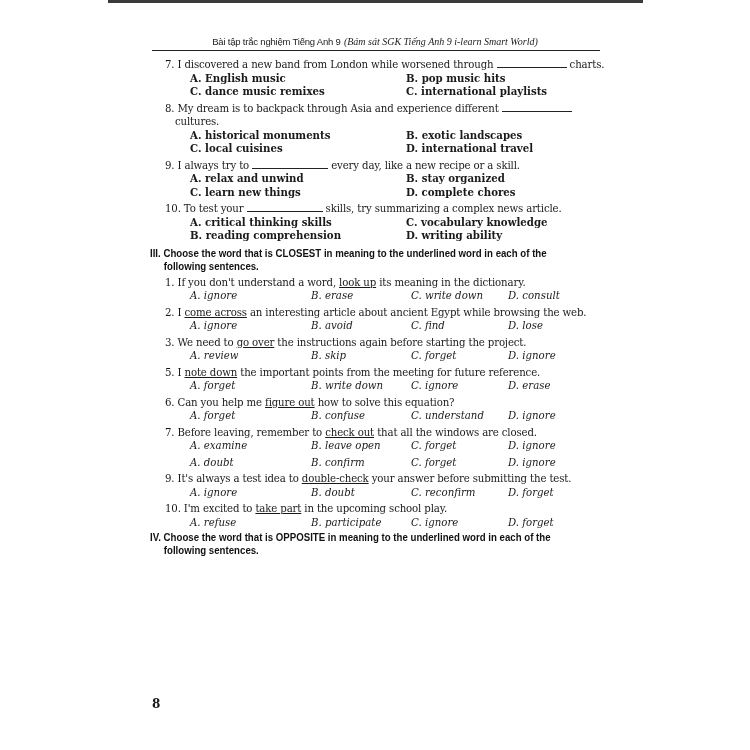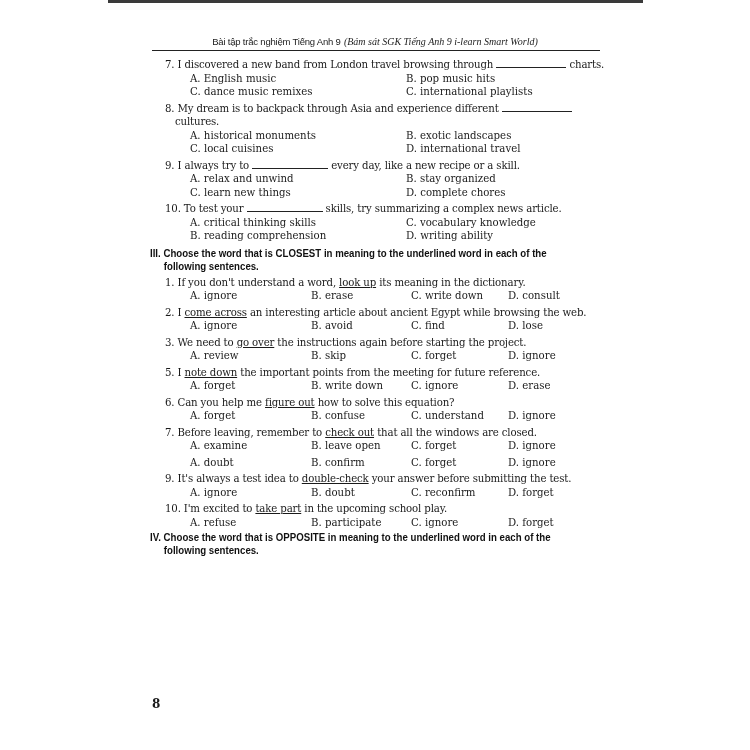--- a/index.html
+++ b/index.html
@@ -12,22 +12,22 @@
     position: absolute; left: 150px; top: 36px; width: 450px; text-align: center;
     font-size: 10px; color: #222;
   }
   .running-head .plain { font-family: "Liberation Sans", sans-serif; font-size: 9.5px; letter-spacing: -0.2px; }
   .running-head .ital { font-family: "Liberation Serif", serif; font-style: italic; font-size: 10px; }
   .head-rule { position: absolute; left: 152px; top: 50px; width: 448px; height: 1px; background: #222; }
 
   .content { position: absolute; left: 150px; top: 55px; width: 460px; font-size: 10.2px; line-height: 13.5px; }
   .q { margin-top: 3px; }
   .stem { padding-left: 25px; text-indent: -10px; letter-spacing: -0.15px; }
-  .opts2 { display: grid; grid-template-columns: 216px 200px; padding-left: 40px; }
-  .opts4 { display: grid; grid-template-columns: 121px 100px 97px 100px; padding-left: 40px; }
+  .opts2 { display: grid; grid-template-columns: 216px 200px; padding-left: 40px; font-weight: bold; }
+  .opts4 { display: grid; grid-template-columns: 121px 100px 97px 100px; padding-left: 40px; font-style: italic; }
   .opt { white-space: nowrap; }
   .u { text-decoration: underline; }
   .blank { display: inline-block; border-bottom: 1px solid #222; height: 8px; vertical-align: baseline; }
   .section {
     font-family: "Liberation Sans", sans-serif; font-weight: bold; font-size: 10.5px;
     line-height: 13px; margin-top: 2px; transform: scaleX(0.92); transform-origin: left;
     width: 500px; color: #111;
   }
   .section .cont { padding-left: 15px; }
   .page-num { position: absolute; left: 152px; top: 697px; font-size: 12px; font-weight: bold; font-family: "DejaVu Serif", serif; }
@@ -39,21 +39,21 @@
 
 <div class="running-head">
   <span class="plain">Bài tập trắc nghiệm Tiếng Anh 9</span>
   <span class="ital">(Bám sát SGK Tiếng Anh 9 i-learn Smart World)</span>
 </div>
 <div class="head-rule"></div>
 
 <div class="content">
   <div id="part2">
       <div class="q">
-        <div class="stem"><span>7. </span><span>I discovered a new band from London travel browsing through </span><span class="blank" style="width: 70px;"></span><span> charts.</span></div>
+        <div class="stem"><span>7. </span><span>I discovered a new band from London while worsened through </span><span class="blank" style="width: 70px;"></span><span> charts.</span></div>
         <div class="opts2">
           <div class="opt">A. English music</div>
           <div class="opt">B. pop music hits</div>
           <div class="opt">C. dance music remixes</div>
           <div class="opt">C. international playlists</div>
         </div>
       </div>
       <div class="q">
         <div class="stem"><span>8. </span><span>My dream is to backpack through Asia and experience different </span><span class="blank" style="width: 70px;"></span><span> cultures.</span></div>
         <div class="opts2">

